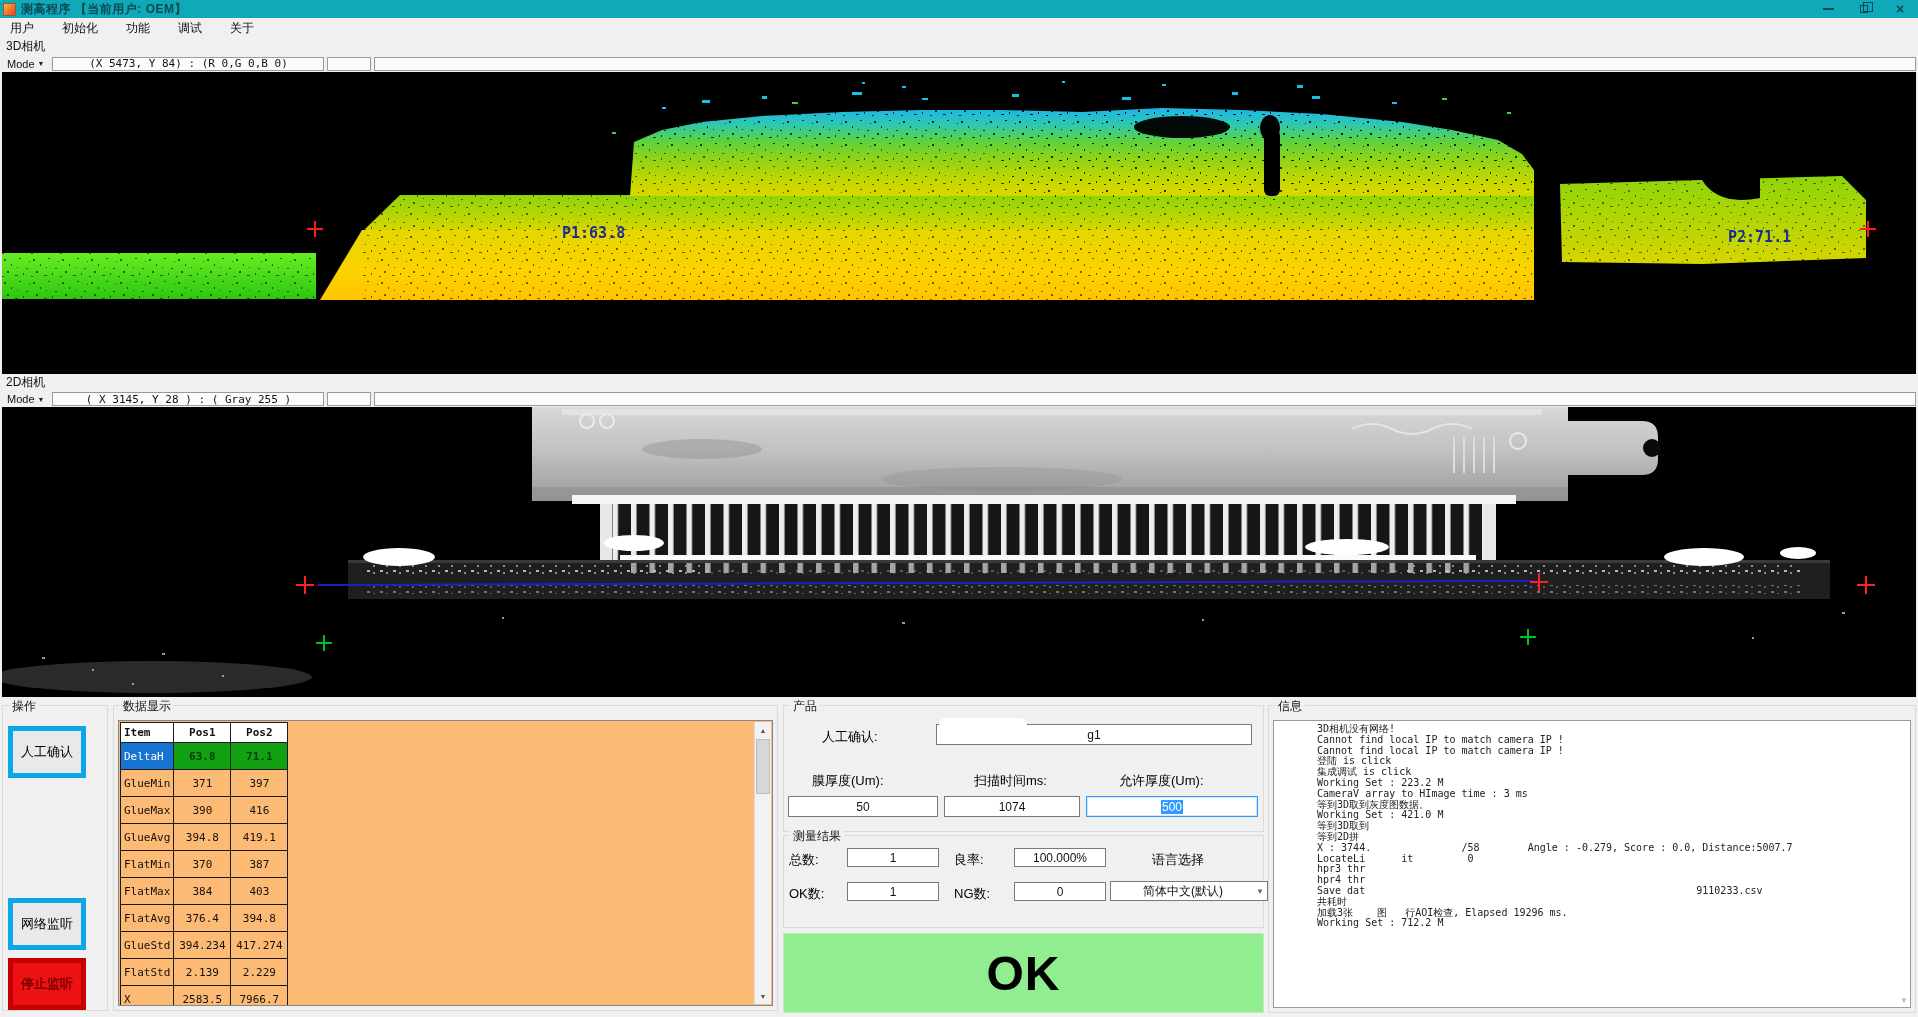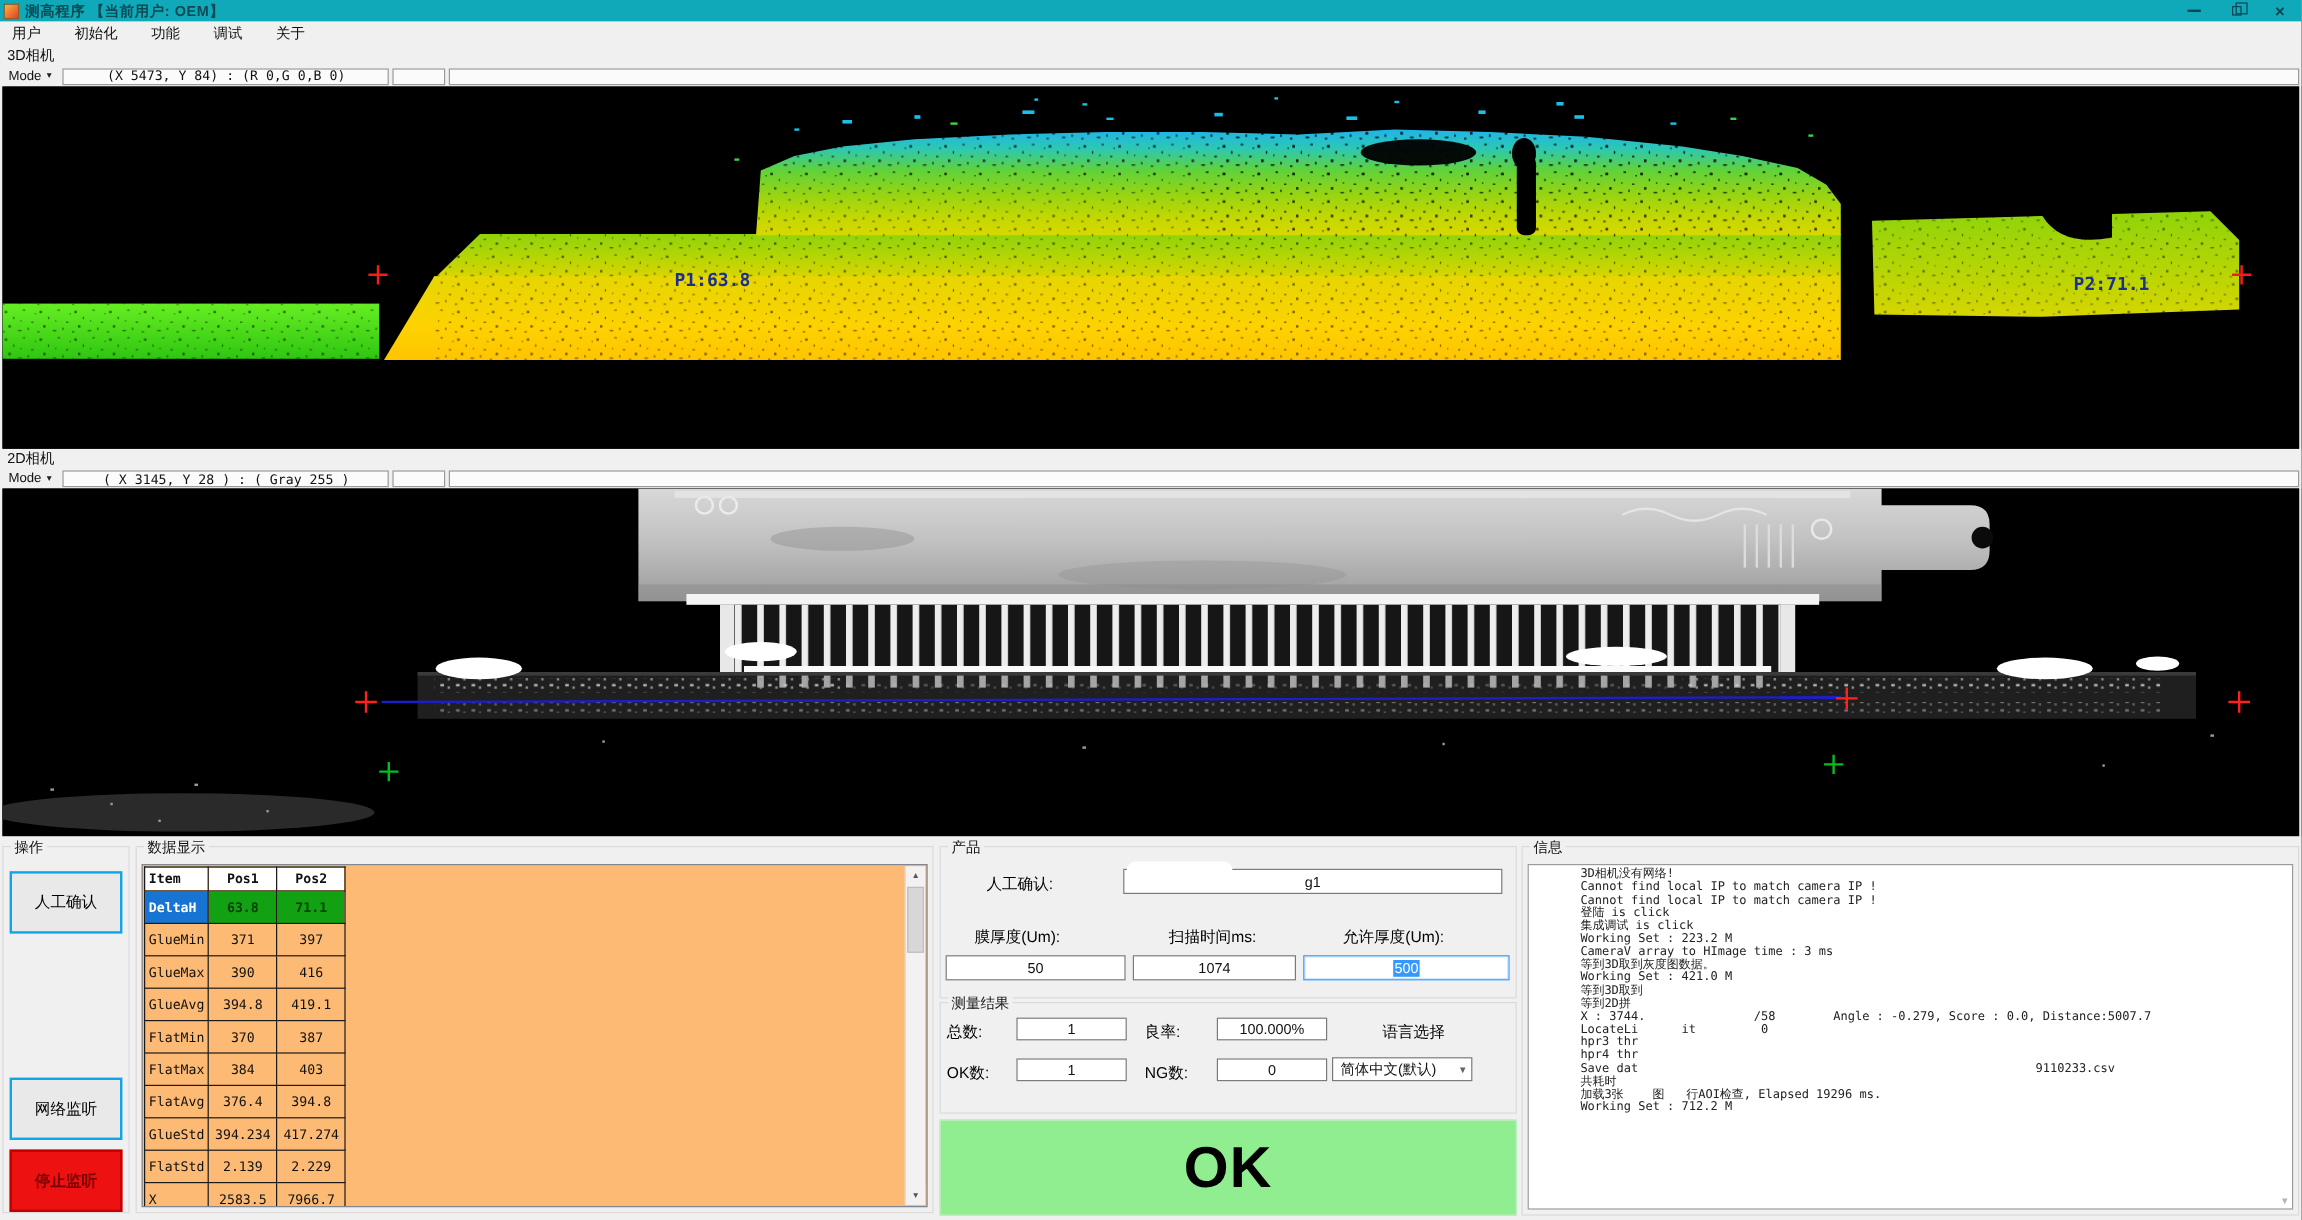--- a/index.html
+++ b/index.html
@@ -39,34 +39,34 @@
   .statusbox.small { width:44px; }
   .statusbox.wide { flex:1; }
   
   .canvas { margin:0 2px; background:#000; position:relative; }
   .canvas svg { display:block; }
   
   .bottom { position:relative; height:320px; background:#f0f0f0; }
   .groupbox { position:absolute; border:1px solid #dadada; }
   .group-label { position:absolute; top:-8px; left:6px; background:#f0f0f0; padding:0 3px; font-size:12px; color:#111; }
   
-  .op-btn { position:absolute; left:5px; width:94px; height:52px; background:#e9e9e9; border:2px solid #0ea5e9;
+  .op-btn { position:absolute; left:5px; width:78px; height:52px; background:#e9e9e9; border:5px solid #0ea5e9;
     font-size:13px; display:flex; align-items:center; justify-content:center; color:#000;text-align:right; }
   .op-btn.danger { background:#ee1111; border-color:#c40000; color:#7a0000; font-weight:bold; }
   
   .list-area { position:absolute; left:4px; top:14px; right:4px; bottom:4px; background:#fdba74; border:1px solid #828790; overflow:hidden; }
   table.datatable { border-collapse:collapse; font-family:"DejaVu Sans Mono", monospace; font-size:11px; table-layout:fixed;
     margin:1px 0 0 1px; }
   table.datatable th, table.datatable td { border:1px solid #1a1a1a; padding:0 3px; height:27px; overflow:hidden; }
   table.datatable th { height:20px; font-weight:bold; background:#fff; }
   th.c-item { width:52px; text-align:left; }
   th.c-pos { width:57px; text-align:center; }
   td.item { text-align:left; }
   td.val { text-align:center; }
-  tr.hl td.item { background:#1874D2; color:#fff; font-weight:bold; }
+  tr.hl td.item { background:#1874D2; color:#fff; font-weight:normal; }
   tr.hl td.val { background:#12A112; color:#063f06; font-weight:bold; }
   .vscroll { position:absolute; top:1px; right:1px; bottom:1px; width:17px; background:#f2f2f2; border-left:1px solid #dcdcdc; }
   .vscroll .arrow { position:absolute; left:0; width:16px; height:16px; font-size:7px; color:#555; display:flex; align-items:center; justify-content:center; background:#f2f2f2; }
   .vscroll .arrow.up { top:0; } .vscroll .arrow.down { bottom:0; }
   .vscroll .thumb { position:absolute; top:17px; left:1px; width:14px; height:55px; background:#d7d7d7; border:1px solid #bdbdbd; }
   
   .fld-label { position:absolute; font-size:13px; color:#000; white-space:nowrap; }
   .fld-input { position:absolute; height:21px; border:1px solid #7a7a7a; background:#fff; font-size:12px;
     display:flex; align-items:center; justify-content:center; }
   .fld-input.focused { border:1px solid #3399ff; box-shadow:inset 0 0 0 1px #cfe6f8; }
@@ -417,21 +417,21 @@
       <span class="group-label">测量结果</span>
       <span class="fld-label" style="left:5px; top:15px;">总数:</span>
       <div class="fld-input" style="left:63px; top:12px; width:92px; height:19px;">1</div>
       <span class="fld-label" style="left:170px; top:15px;">良率:</span>
       <div class="fld-input" style="left:230px; top:12px; width:92px; height:19px;">100.000%</div>
       <span class="fld-label" style="left:368px; top:15px;">语言选择</span>
       <span class="fld-label" style="left:5px; top:49px;">OK数:</span>
       <div class="fld-input" style="left:63px; top:46px; width:92px; height:19px;">1</div>
       <span class="fld-label" style="left:170px; top:49px;">NG数:</span>
       <div class="fld-input" style="left:230px; top:46px; width:92px; height:19px;">0</div>
-      <div class="combo" style="left:326px; top:45px; width:117px;">
+      <div class="combo" style="left:326px; top:45px; width:158px;justify-content:center;">
         <span>简体中文(默认)</span>
         <span class="combo-arrow">▼</span>
       </div>
     </div>
 
     <div class="ok-panel" style="left:783px; top:236px; width:481px; height:80px;">
       <span>OK</span>
     </div>
 
     <div class="groupbox" style="left:1268px; top:8px; width:648px; height:308px;">

